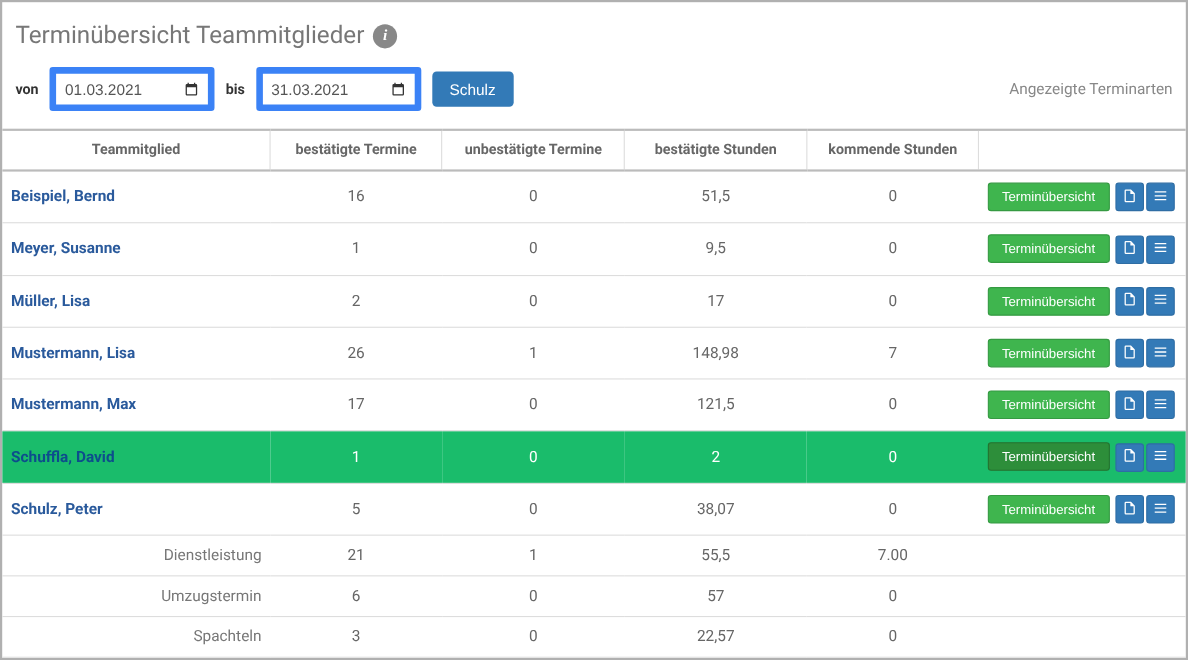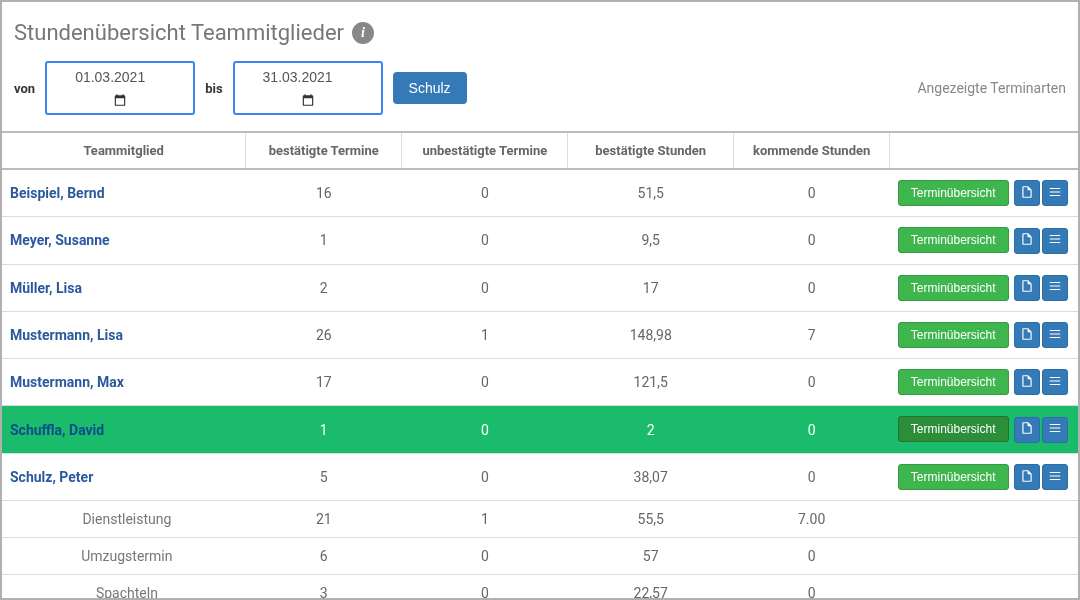--- a/index.html
+++ b/index.html
@@ -52,27 +52,26 @@
   position: relative;
 }
 .filter-label {
   font-weight: bold;
   color: #333;
   font-size: 13px;
 }
 .date-input-wrap {
   display: flex;
   align-items: center;
-  border: 2px solid #3b82f6;
+  border: 6px solid #3b82f6;
   border-radius: 3px;
   padding: 6px 8px;
   gap: 8px;
   min-width: 150px;
   justify-content: space-between;
-  flex-direction: column;
 }
 .date-input {
   border: none;
   outline: none;
   font-size: 14px;
   color: #555;
   width: 90px;
 }
 .cal-icon {
   width: 14px;
@@ -121,21 +120,21 @@
 }
 tbody td.name-cell {
   text-align: left;
 }
 tbody td.name-cell a {
   color: #2a5a9c;
   font-weight: bold;
   text-decoration: none;
 }
 tbody td.sub-name {
-  text-align: center;
+  text-align: right;
   padding-left: 14px;
   color: #777;
 }
 tbody tr.highlight {
   background: #1abc6b;
 }
 tbody tr.highlight td {
   color: #fff;
 }
 tbody tr.highlight td.name-cell a {
@@ -175,21 +174,21 @@
   height: 26px;
 }
 .btn-blue-icon svg { width: 14px; height: 14px; }
 </style>
 </head>
 <body>
 
 <div class="container">
   <div class="header">
     <div class="title-row">
-      <span class="page-title">Stundenübersicht Teammitglieder</span>
+      <span class="page-title">Terminübersicht Teammitglieder</span>
       <span class="info-icon">i</span>
     </div>
     <div class="filter-row">
       <span class="filter-label">von</span>
       <div class="date-input-wrap">
         <input class="date-input" value="01.03.2021" style="">
         <svg class="cal-icon" viewBox="0 0 24 24" fill="#333">
             <path d="M19 4h-1V2h-2v2H8V2H6v2H5a2 2 0 0 0-2 2v14a2 2 0 0 0 2 2h14a2 2 0 0 0 2-2V6a2 2 0 0 0-2-2zm0 16H5V9h14v11z"></path>
           </svg>
       </div>

